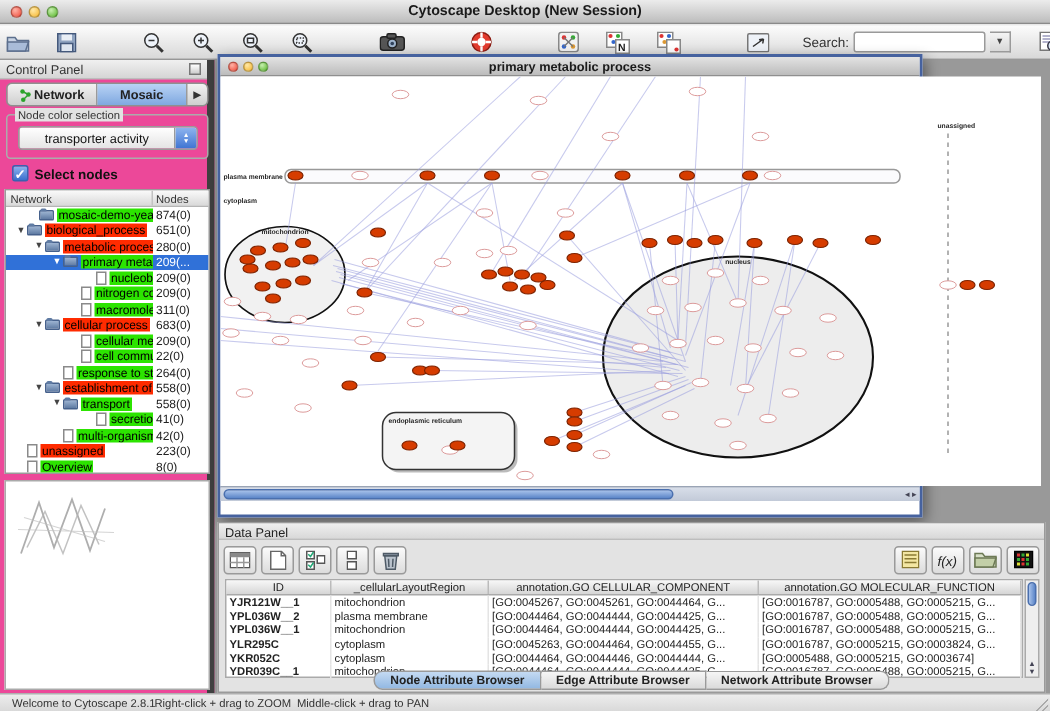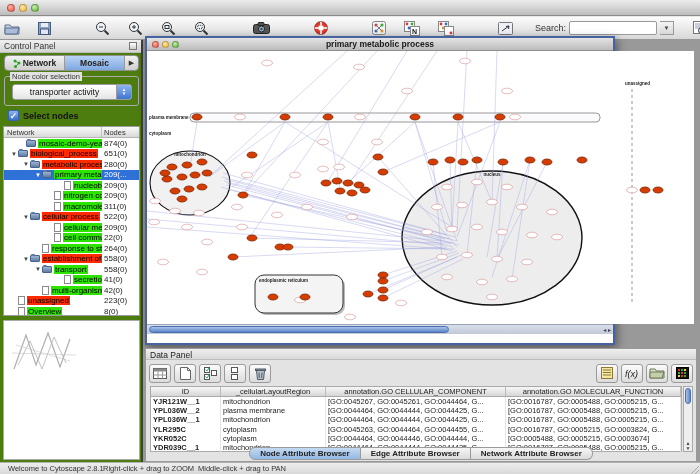--- a/index.html
+++ b/index.html
@@ -24,21 +24,21 @@
   .tb-sep { width:1px; height:16px; background:#b5b5b5; margin:0 4px; }
   .search-wrap { display:flex; align-items:center; gap:3px; margin-left:4px; }
   .search-label { font-size:9px; color:#333; }
   .search-input { width:88px; height:14px; border:1px solid #9a9a9a; border-radius:2px; background:#fff; font-size:8px; padding:0 2px; }
   .search-drop { width:14px; height:14px; border:1px solid #9a9a9a; border-left:none; background:linear-gradient(#f4f4f4,#d8d8d8); font-size:6px; color:#444; display:flex; align-items:center; justify-content:center; }
 
   
   .desktop { position:absolute; top:40px; left:143px; width:557px; height:422px; background:#999; }
 
   
-  .control-panel { position:absolute; top:40px; left:0; width:143px; height:422px; background:#4d7c0f; border-right:2px solid #404040; }
+  .control-panel { position:absolute; top:40px; left:0; width:143px; height:422px; background:#ec4899; border-right:5px solid #404040; }
   .cp-header { position:absolute; top:0; left:0; right:0; height:13px; background:linear-gradient(#f0f0f0,#d5d5d5); border-bottom:1px solid #bdbdbd; font-size:8.5px; padding:1px 4px; color:#333; }
   .float-icon { position:absolute; right:4px; top:2px; width:8px; height:8px; border:1px solid #777; background:linear-gradient(#fff,#ccc); }
   .cp-tabs { position:absolute; top:15px; left:4px; width:135px; height:16px; display:flex; border:1px solid #8f8f8f; border-radius:4px; background:linear-gradient(#f2f2f2,#cfcfcf); overflow:hidden; }
   .cp-tab { flex:1; display:flex; align-items:center; justify-content:center; gap:2px; font-size:8.5px; font-weight:bold; color:#222; border-right:1px solid #9a9a9a; }
   .cp-tab.active { background:linear-gradient(#b9d3f5,#7fa8e0); }
   .cp-tab-arrow { width:13px; display:flex; align-items:center; justify-content:center; font-size:7px; color:#333; }
   .groupbox { position:absolute; top:36px; left:4px; width:135px; height:30px; border:1px solid #ababab; border-radius:3px; }
   .groupbox legend, .group-legend { position:absolute; top:-5px; left:5px; background:#e2e2e2; padding:0 2px; font-size:7.5px; color:#333; }
   .dropdown { position:absolute; top:7px; left:7px; width:120px; height:16px; border:1px solid #9a9a9a; border-radius:3px; background:linear-gradient(#ffffff,#e4e4e4); display:flex; align-items:center; }
   .dropdown .val { flex:1; text-align:center; font-size:8.5px; color:#111; }
@@ -112,20 +112,21 @@
 </style>
 </head>
 <body>
 
 <div class="titlebar">
   <div class="lights">
     <span class="light r"></span>
     <span class="light y"></span>
     <span class="light g"></span>
   </div>
+  <span>Cytoscape Desktop (New Session)</span>
 </div>
 
 <div class="toolbar">
   <span class="tb-btn">
     <svg class="icon" width="16" height="13">
         <path d="M1 3 h5 l1.5 2 H15 v7 H1 z" fill="#c9d4e4" stroke="#5c6f8d"></path>
         <path d="M1 6 h14 l-2 6 H1 z" fill="#a9bcd8" stroke="#5c6f8d"></path>
       </svg>
   </span>
   <span class="tb-btn">
@@ -323,21 +324,21 @@
         <div class="tree-row" style="padding-left: 42px;">
           <span class="arrow"></span>
           <span class="tree-icon-file"></span>
           <span class="chip green">macromolecule</span>
           <span class="count">311(0)</span>
         </div>
         <div class="tree-row" style="padding-left: 18px;">
           <span class="arrow">▼</span>
           <span class="tree-icon-folder"></span>
           <span class="chip red">cellular process</span>
-          <span class="count">522(0)</span>
+          <span class="count">683(0)</span>
         </div>
         <div class="tree-row" style="padding-left: 42px;">
           <span class="arrow"></span>
           <span class="tree-icon-file"></span>
           <span class="chip green">cellular metabo</span>
           <span class="count">209(0)</span>
         </div>
         <div class="tree-row" style="padding-left: 42px;">
           <span class="arrow"></span>
           <span class="tree-icon-file"></span>

